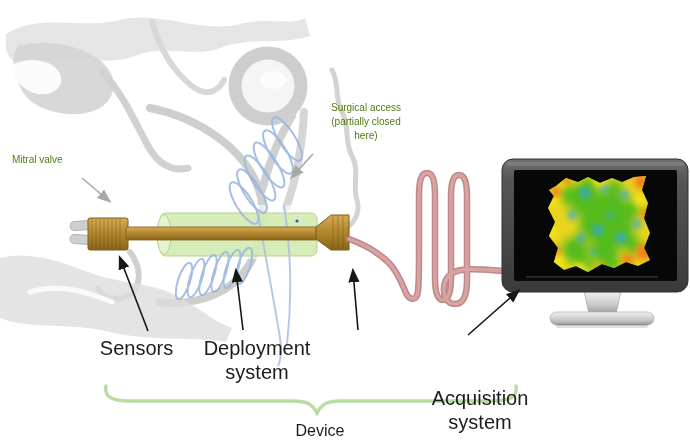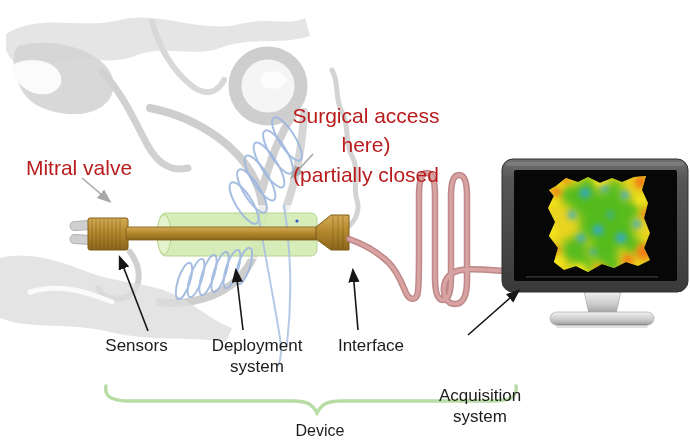--- a/index.html
+++ b/index.html
@@ -1,24 +1,24 @@
 <!DOCTYPE html>
 <html><head>
 <meta charset="utf-8">
 <style>
   html,body{margin:0;padding:0;background:#ffffff;}
   #stage{
     position:relative;width:690px;height:448px;background:#ffffff;overflow:hidden;
     font-family:"Liberation Sans",sans-serif;
   }
   #art{position:absolute;left:0;top:0;}
-  .lbl{position:absolute;color:#1c1c1c;font-size:17px;line-height:1.22;text-align:center;}
-  .lbl-gray{color:#b91c1c;font-size:21px;line-height:1.4;}
+  .lbl{position:absolute;color:#1c1c1c;font-size:20px;line-height:1.22;text-align:center;}
+  .lbl-gray{color:#4d7c0f;font-size:10px;line-height:1.4;}
   .lbl span{display:block;}
-  #mitral-valve-label{left:12px;top:153px;width:110px;text-align:center;margin-left:12px;}
+  #mitral-valve-label{left:12px;top:153px;width:110px;text-align:left;}
   #surgical-access-label{left:291px;top:101px;width:150px;}
   #sensors-label{left:94px;top:336px;width:85px;}
   #deployment-label{left:200px;top:336px;width:114px;}
   #interface-label{left:328px;top:336px;width:86px;}
   #acquisition-label{left:427px;top:338px;width:106px;margin-top:48px;}
   #device-label{left:268px;top:421px;width:104px;font-size:16px;}
 </style>
 </head>
 <body>
 
@@ -204,32 +204,31 @@
     <line x1="468" y1="335" x2="518" y2="291" marker-end="url(#ahB)"></line>
   </g>
 
   <path d="M106,386 C104,397 112,401 130,401 L293,401 C308,401 313,405 317,413 C321,405 326,401 341,401 L492,401 C510,401 518,397 516,386" fill="none" stroke="#b7dca4" stroke-width="3.4" stroke-linecap="round"></path>
 </svg>
 
 <div id="mitral-valve-label" class="lbl lbl-gray">Mitral valve</div>
 
 <div id="surgical-access-label" class="lbl lbl-gray">
   <span>Surgical access</span>
+  <span>(partially closed</span>
   <span>here)</span>
-  <span>(partially closed</span>
 </div>
 
 <div id="sensors-label" class="lbl">Sensors</div>
 
 <div id="deployment-label" class="lbl">
   <span>Deployment</span>
   <span>system</span>
 </div>
 
-<div id="interface-label" class="lbl">Interface</div>
 
 <div id="acquisition-label" class="lbl">
   <span>Acquisition</span>
   <span>system</span>
 </div>
 
 <div id="device-label" class="lbl">Device</div>
 
 </div>
 

